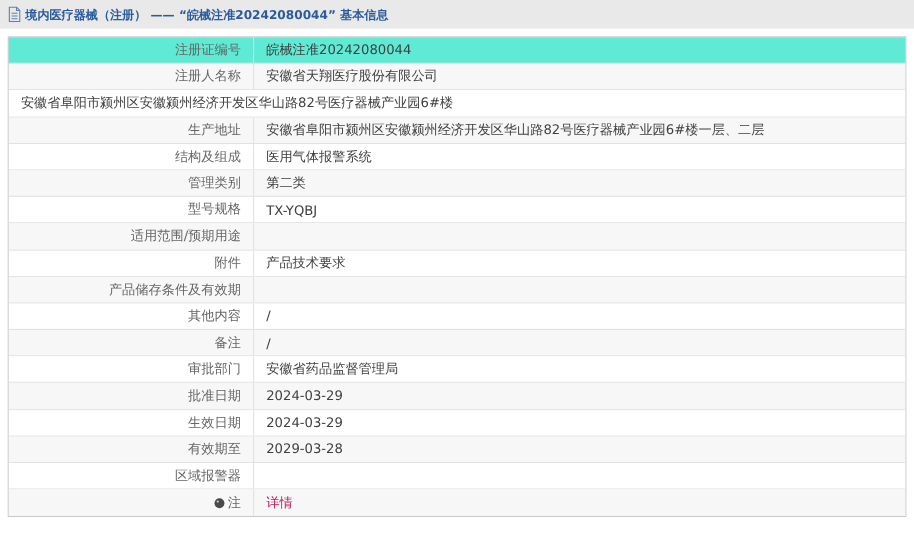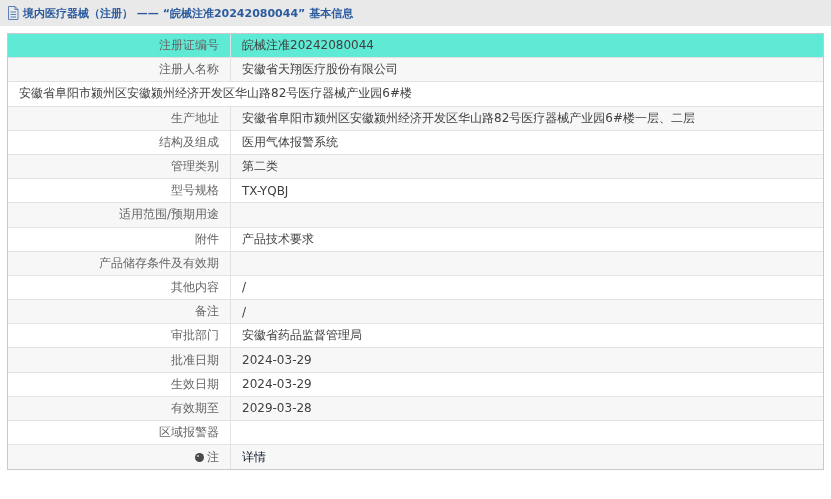--- a/index.html
+++ b/index.html
@@ -61,21 +61,21 @@
     width:9px;height:9px;border-radius:50%;
     background:#4a4a4a;
     display:inline-block;margin-right:3px;
     position:relative;flex:0 0 auto;
   }
   .note-icon::after{
     content:"";position:absolute;left:2px;top:2px;
     width:2px;height:2px;border-radius:50%;background:#cfcfcf;
   }
   .detail-link{
-    color:#0f172a;text-decoration:none;cursor:pointer;font-family:Liberation Mono, monospace;
+    color:#be185d;text-decoration:none;cursor:pointer;font-family:Liberation Mono, monospace;
   }
 </style>
 </head>
 <body>
 
 <div class="page-header">
   <span class="doc-icon">
     <svg width="12" height="14" viewBox="0 0 12 14">
       <path d="M1.5 0.5 H8 L11 3.5 V13.5 H1.5 Z" fill="none" stroke="#5b7fb9" stroke-width="1"></path>
       <path d="M8 0.5 V3.5 H11" fill="none" stroke="#5b7fb9" stroke-width="1"></path>

